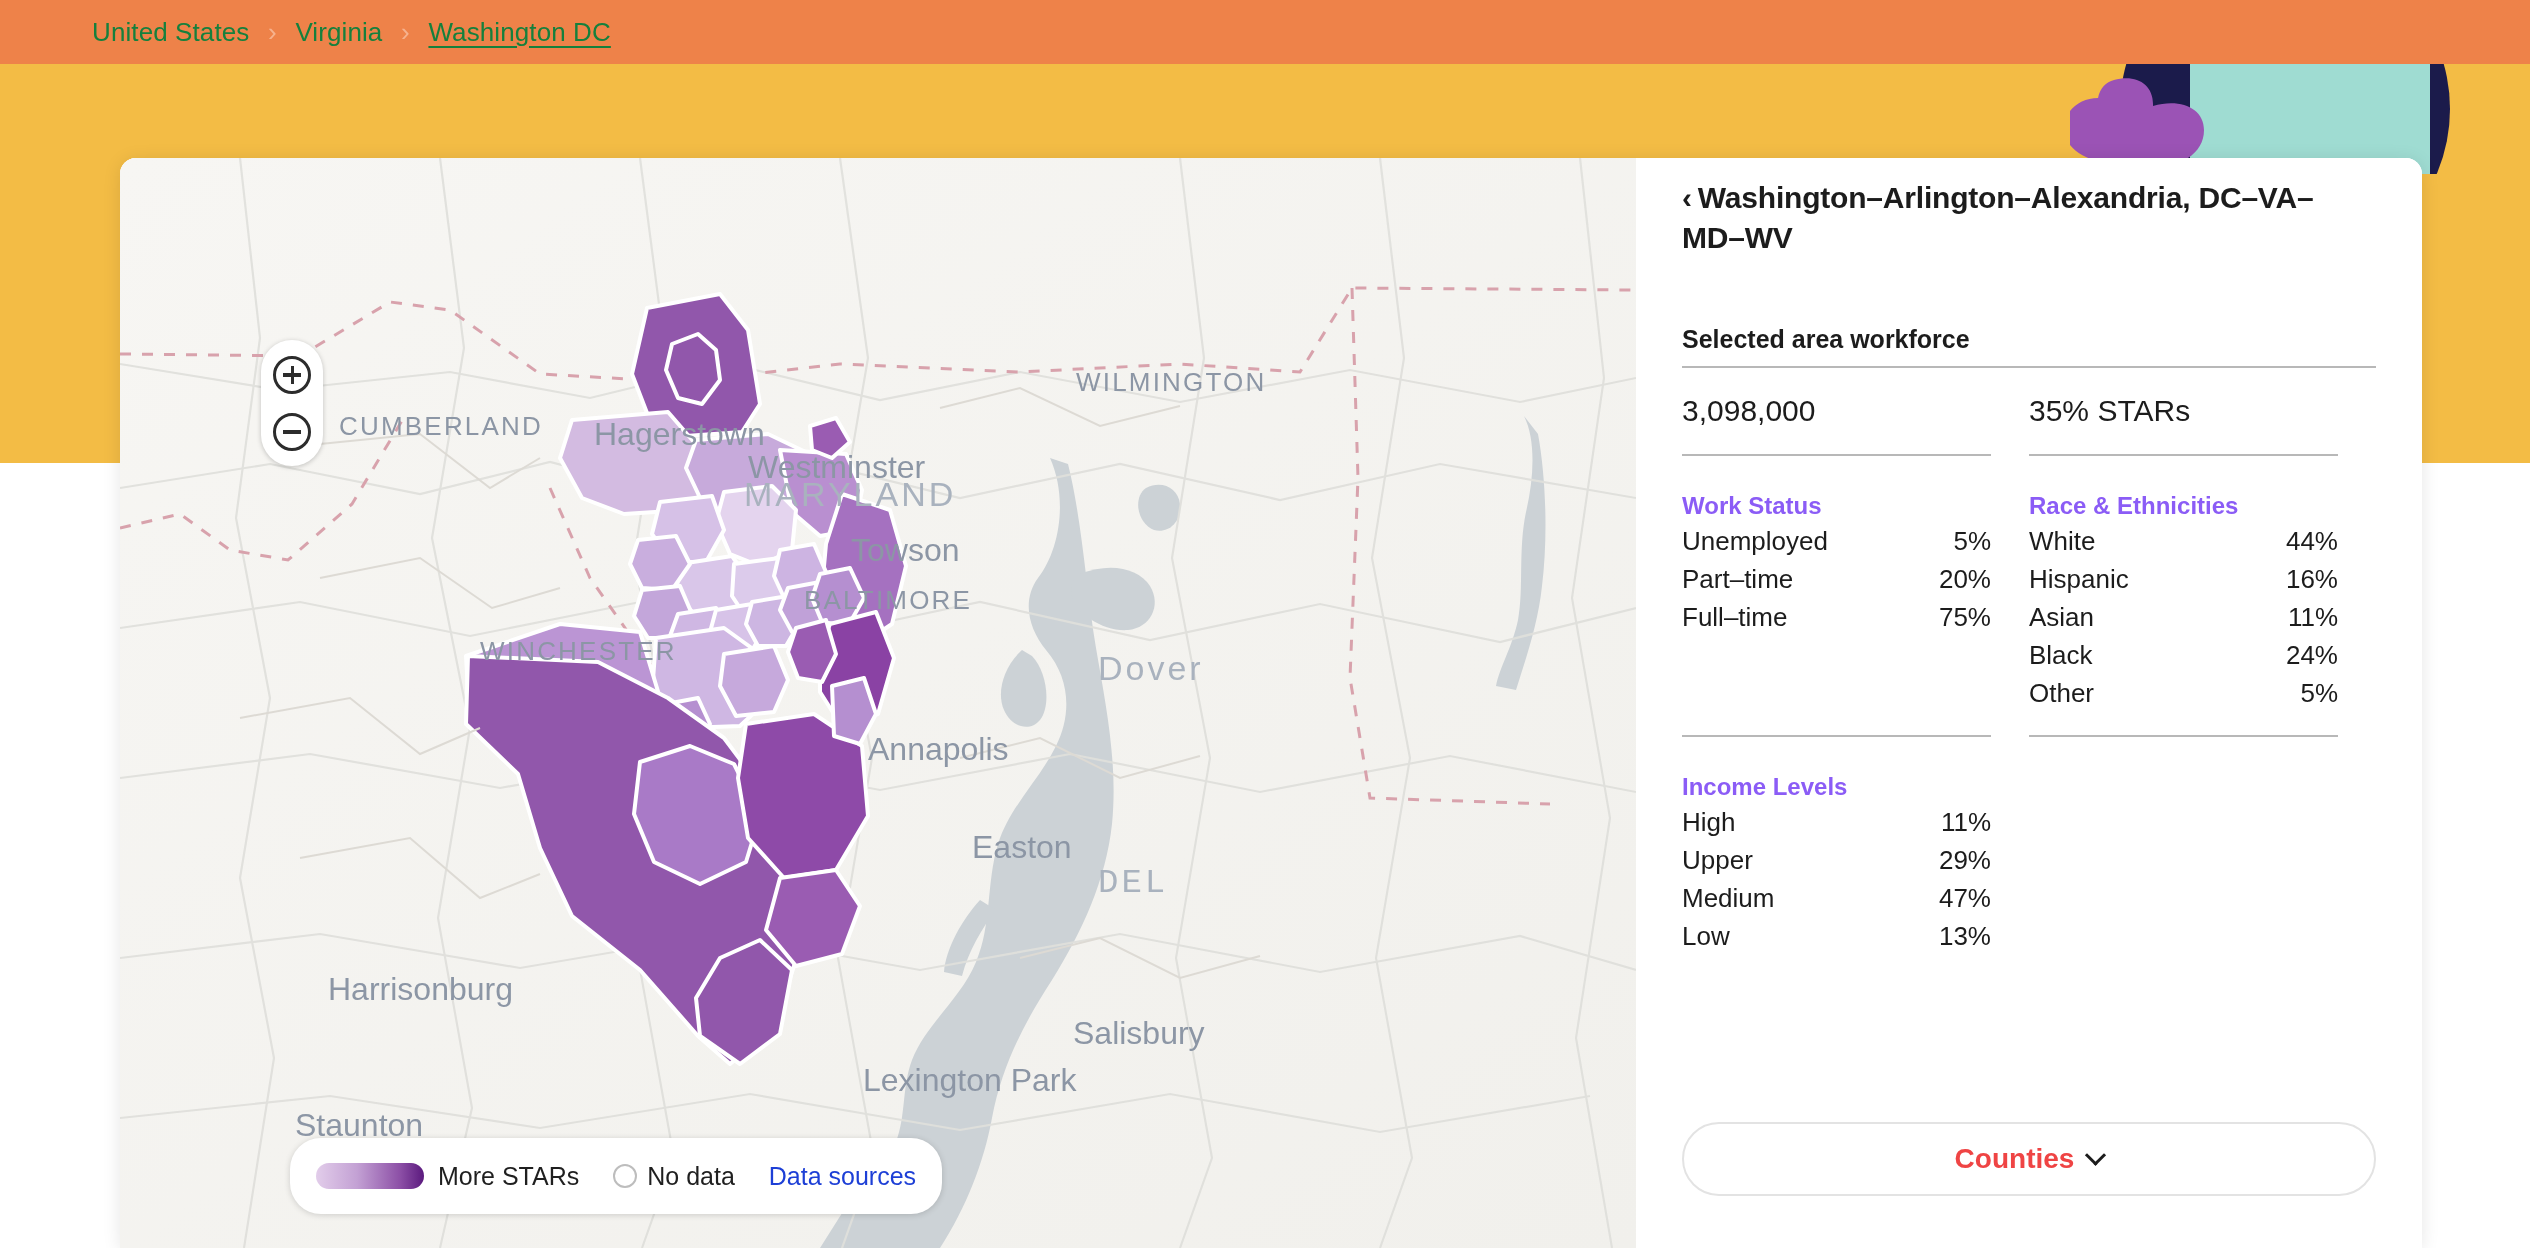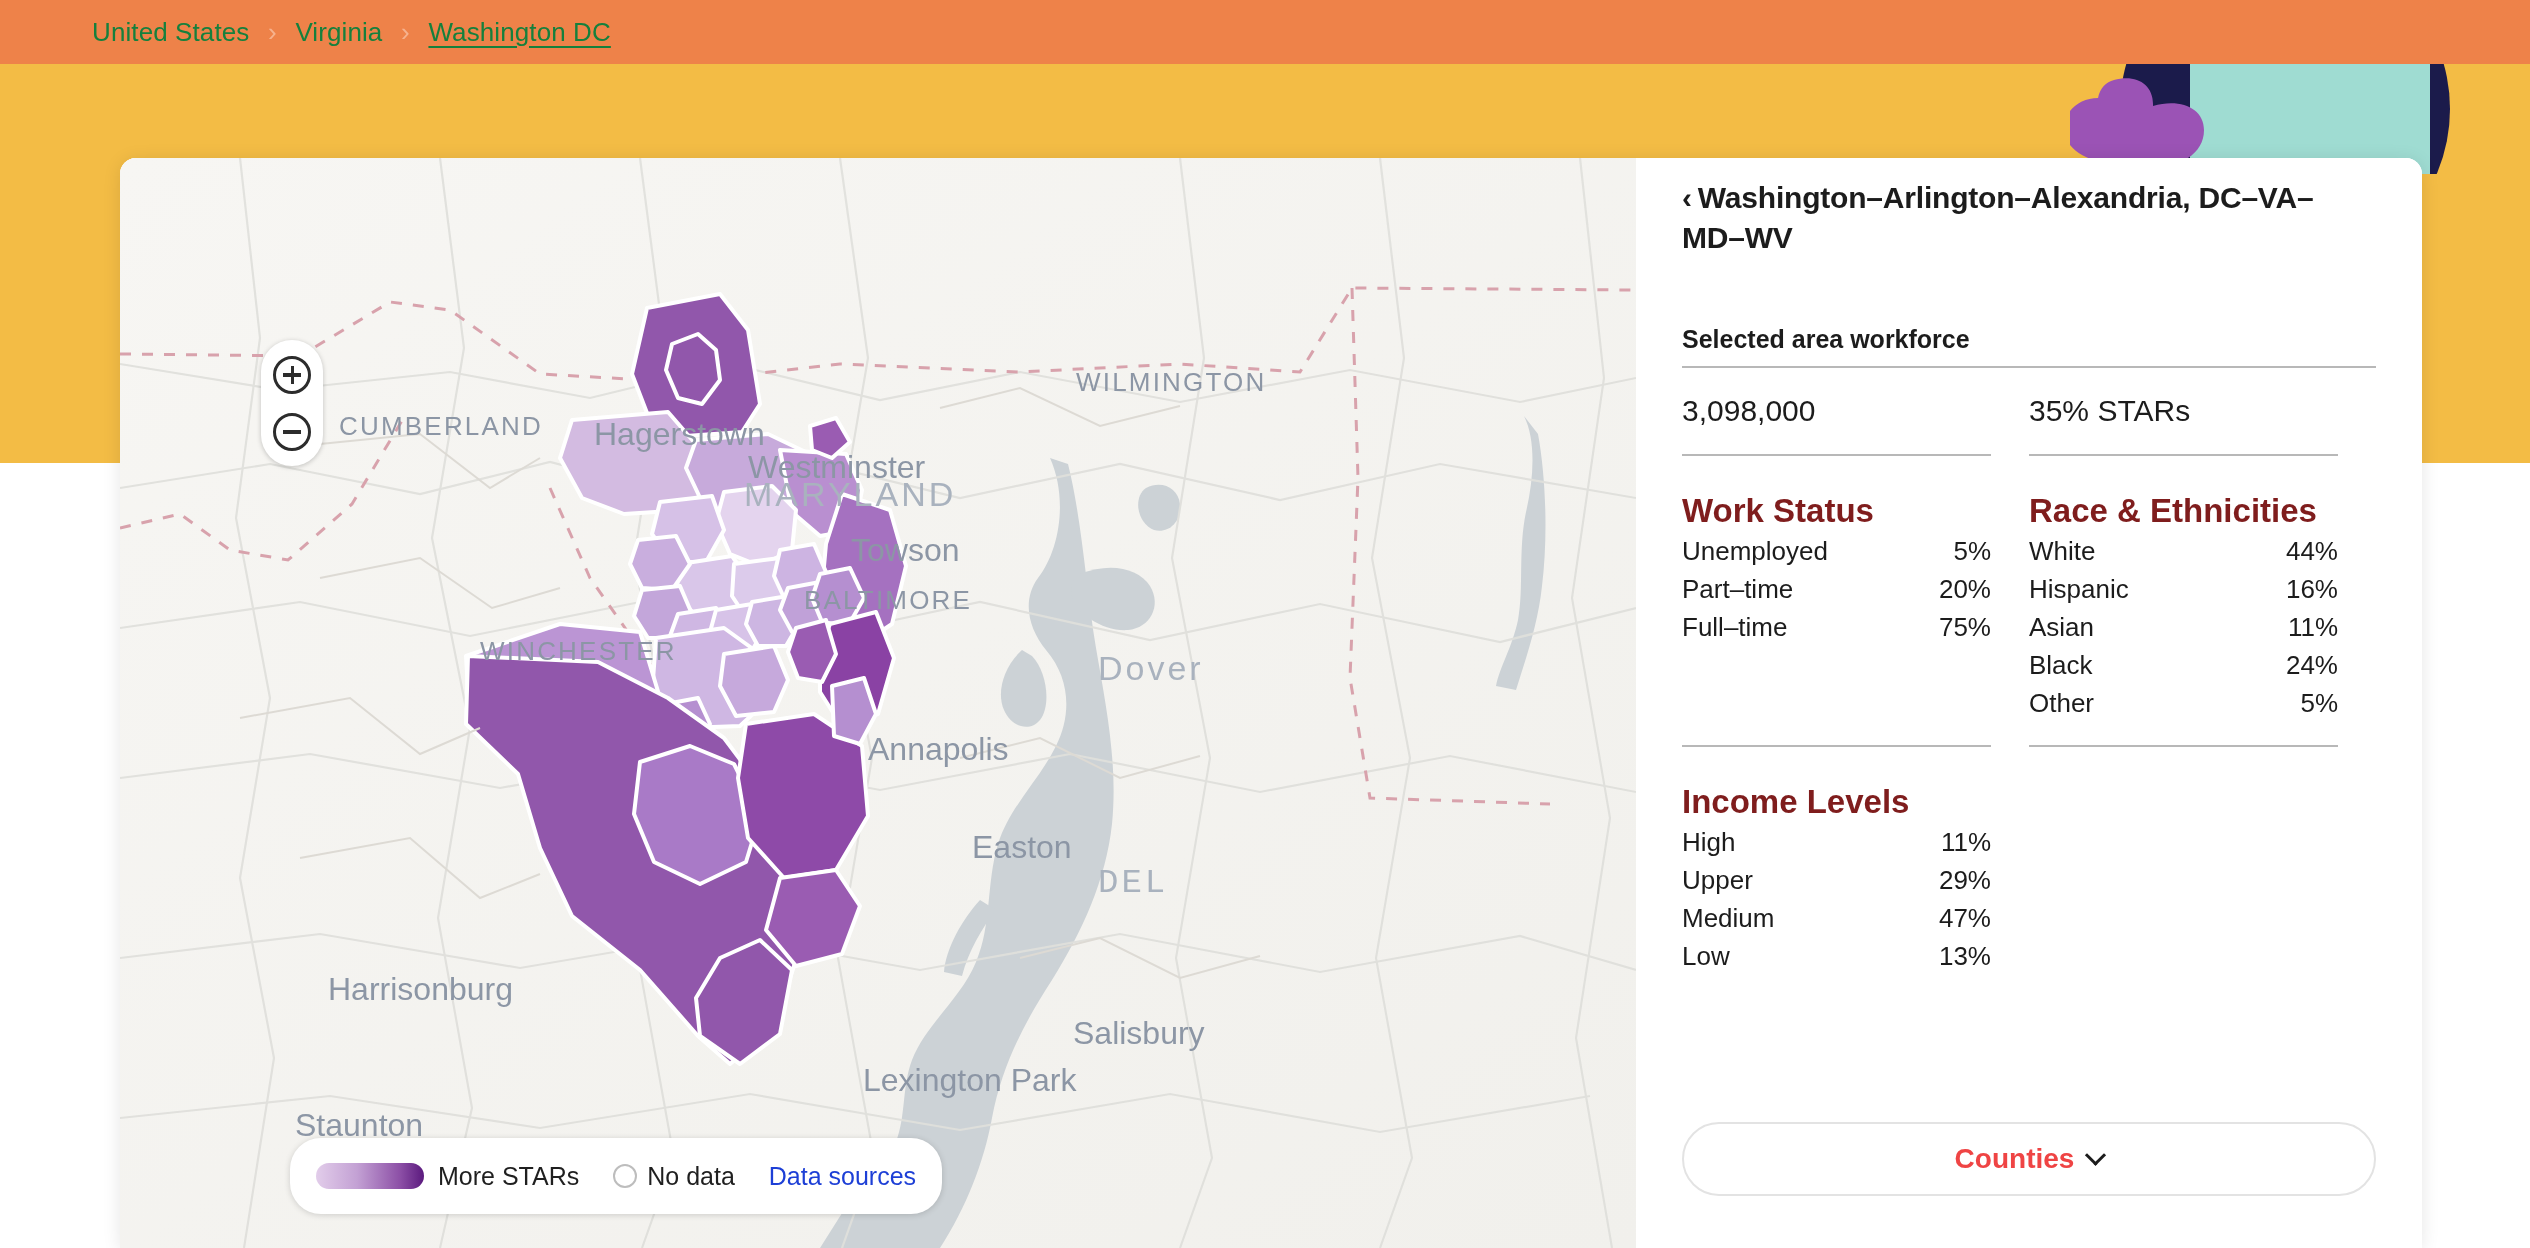--- a/index.html
+++ b/index.html
@@ -148,21 +148,21 @@
   }
   .rule { height:2px; background:#b8b8b8; margin-top:12px; }
 
   .stat-row { display:flex; margin-top:0; }
   .stat-col { width:50%; padding-right:38px; }
   .stat-col .big { font-size:30px; color:#1c1c1c; padding:26px 0 26px 0; }
   .stat-col .underline { height:2px; background:#b8b8b8; }
 
   .grid2 { display:flex; margin-top:36px; }
   .grid2 .col { width:50%; padding-right:38px; }
-  .grp-title { font-size:33px; font-weight:bold; color:#7f1d1d; margin-bottom:3px; }
+  .grp-title { font-size:24px; font-weight:bold; color:#8b5cf6; margin-bottom:3px; }
   .kv {
     display:flex; justify-content:space-between;
     font-size:26px; color:#1c1c1c; line-height:1.46;
   }
   .kv .val { font-variant-numeric:tabular-nums; }
 
   .grid-rule { display:flex; margin-top:22px; }
   .grid-rule .col { width:50%; padding-right:38px; }
   .grid-rule .line { height:2px; background:#b8b8b8; }
 

